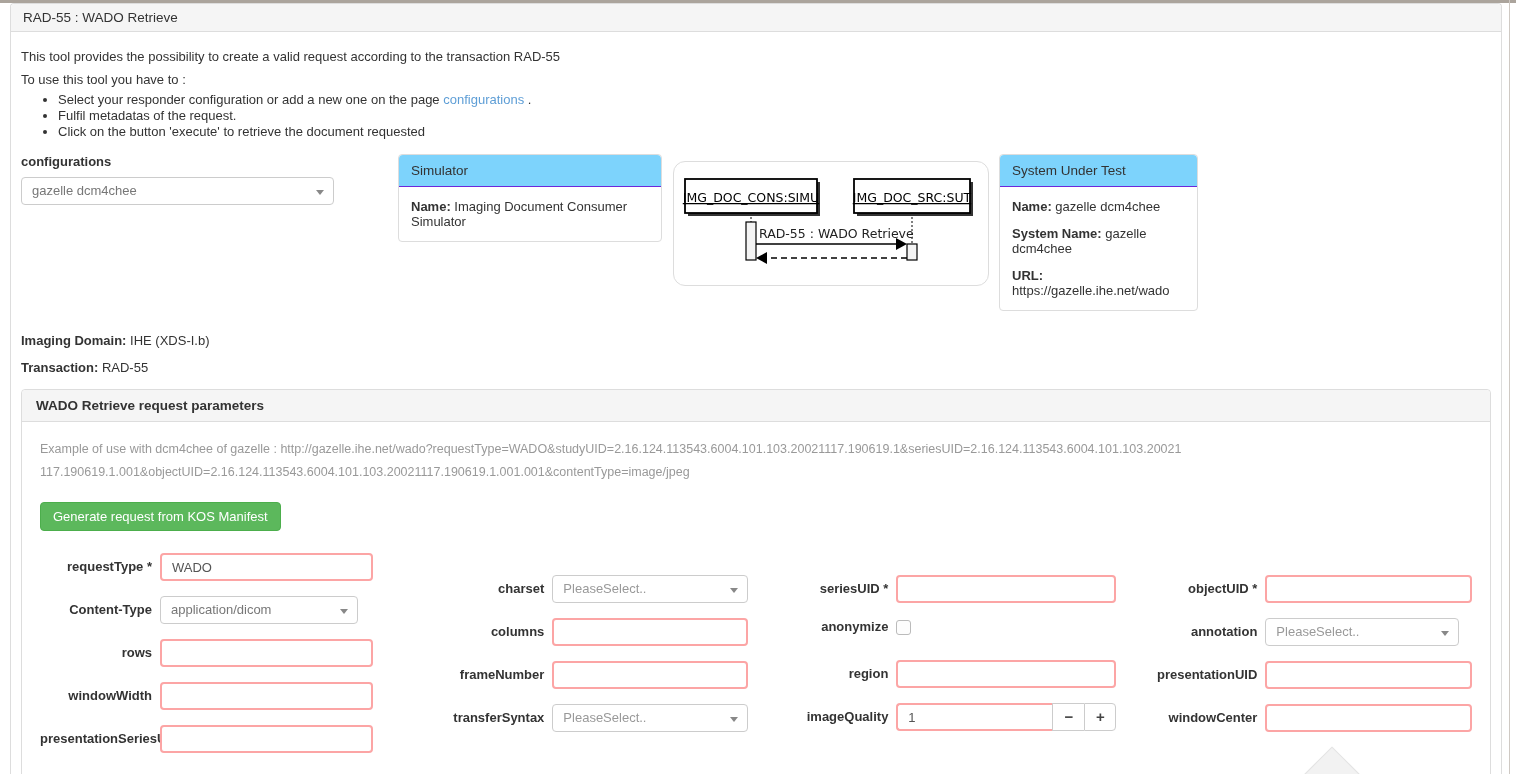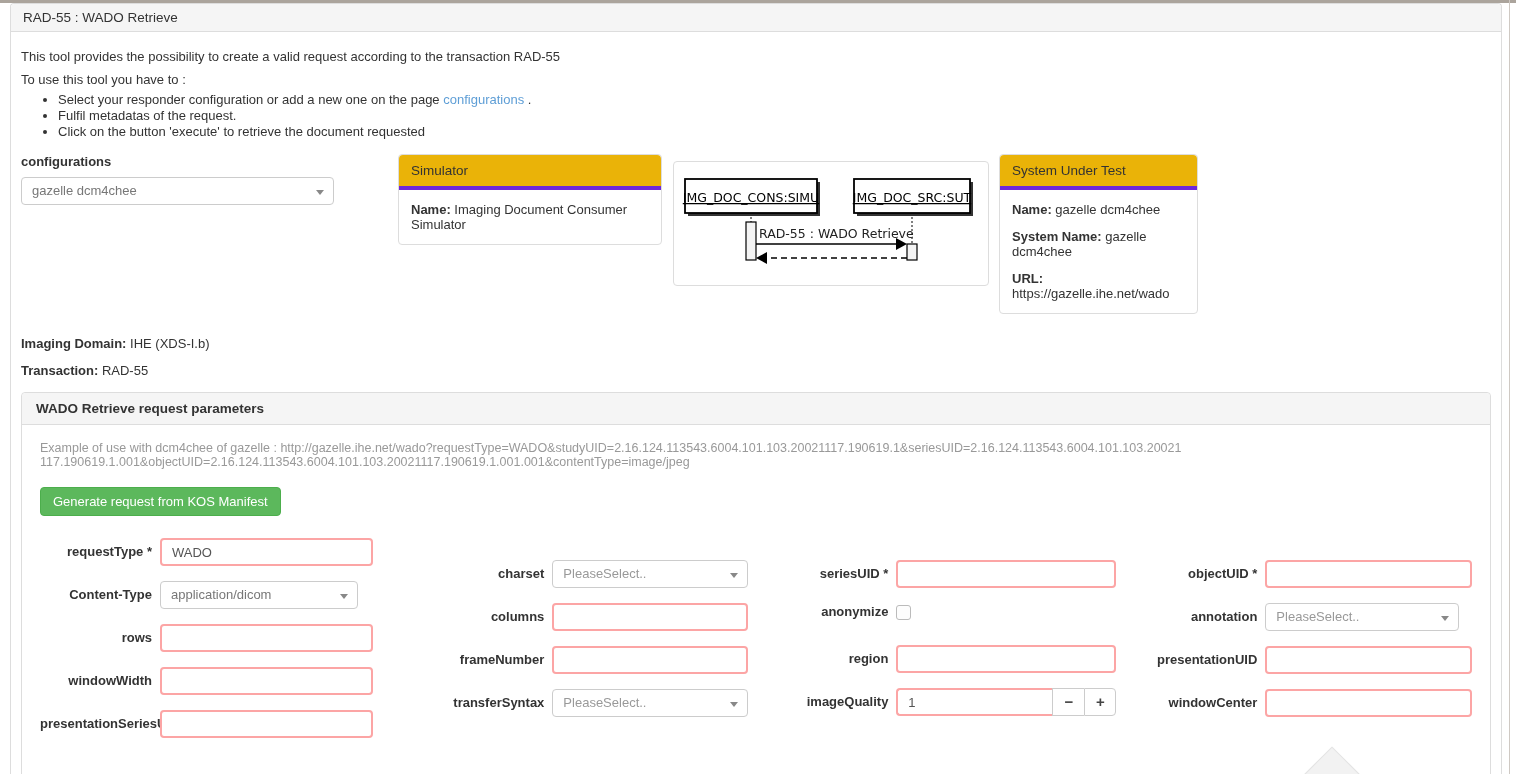--- a/index.html
+++ b/index.html
@@ -22,40 +22,40 @@
 
   .config-row { display:flex; align-items:flex-start; margin-top:14px; }
   .config-col { width:313px; }
   .config-label { font-weight:bold; margin-bottom:8px; }
   .select-box { position:relative; border:1px solid #ccc; border-radius:4px; height:28px;
     padding:5px 24px 5px 10px; color:#777; background:#fff; cursor:pointer; overflow:hidden; white-space:nowrap; }
   .caret { position:absolute; right:9px; top:12px; width:0; height:0;
     border-left:4px solid transparent; border-right:4px solid transparent; border-top:5px solid #888; }
 
   .mini-panel { border:1px solid #ddd; border-radius:4px; background:#fff; }
-  .mini-heading { background:#eab308; border-bottom:4px solid #6d28d9; border-radius:4px 4px 0 0;
+  .mini-heading { background:#7dd3fc; border-bottom:1px solid #6d28d9; border-radius:4px 4px 0 0;
     padding:8px 12px; font-size:13.5px; }
   .mini-body { padding:12px; }
   .mini-body p { margin-bottom:12px; line-height:15px; }
   .mini-body p:last-child { margin-bottom:0; }
   .b { font-weight:bold; }
 
   .sim-panel { width:264px; margin-left:64px; }
   .diagram-panel { width:316px; height:125px; margin-left:11px; margin-top:7px;
-    border:1px solid #ddd; border-radius:4px; background:#fff; }
+    border:1px solid #ddd; border-radius:12px; background:#fff; }
   .sut-panel { width:199px; margin-left:10px; }
 
   .meta-line { margin-top:22px; }
   .meta-line + .meta-line { margin-top:12px; }
 
   .params-panel { margin-top:14px; border:1px solid #ddd; border-radius:4px; }
   .params-heading { background:#f5f5f5; border-bottom:1px solid #ddd; border-radius:4px 4px 0 0;
     padding:8px 14px; font-size:13.5px;font-weight:bold; }
   .params-body { padding:16px 18px 30px 18px; }
-  .example { color:#999; font-size:12.5px; max-width:1145px; word-break:break-all; line-height:14px; }
+  .example { color:#999; font-size:12.5px; max-width:1145px; word-break:break-all; line-height:23px; }
 
   .btn { display:inline-block; border-radius:4px; text-align:center; cursor:pointer;
     font-size:13px; border:1px solid transparent; }
   .btn-green { background:#5cb85c; border-color:#4cae4c; color:#fff; padding:6px 12px; }
   .gen-btn { margin-top:18px; }
 
   .form-grid { display:flex; margin-top:22px;align-items:center; }
   .form-col { display:flex; flex-direction:column; }
   .col1 { width:345px; }
   .col2 { width:345px; margin-left:30px; }

